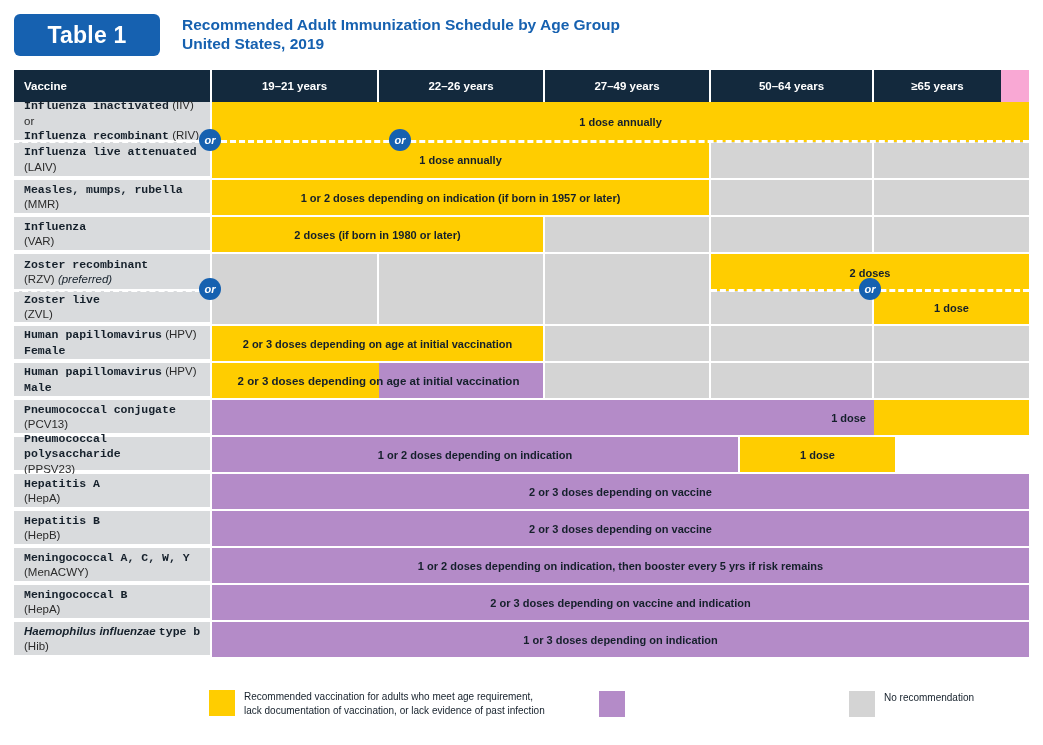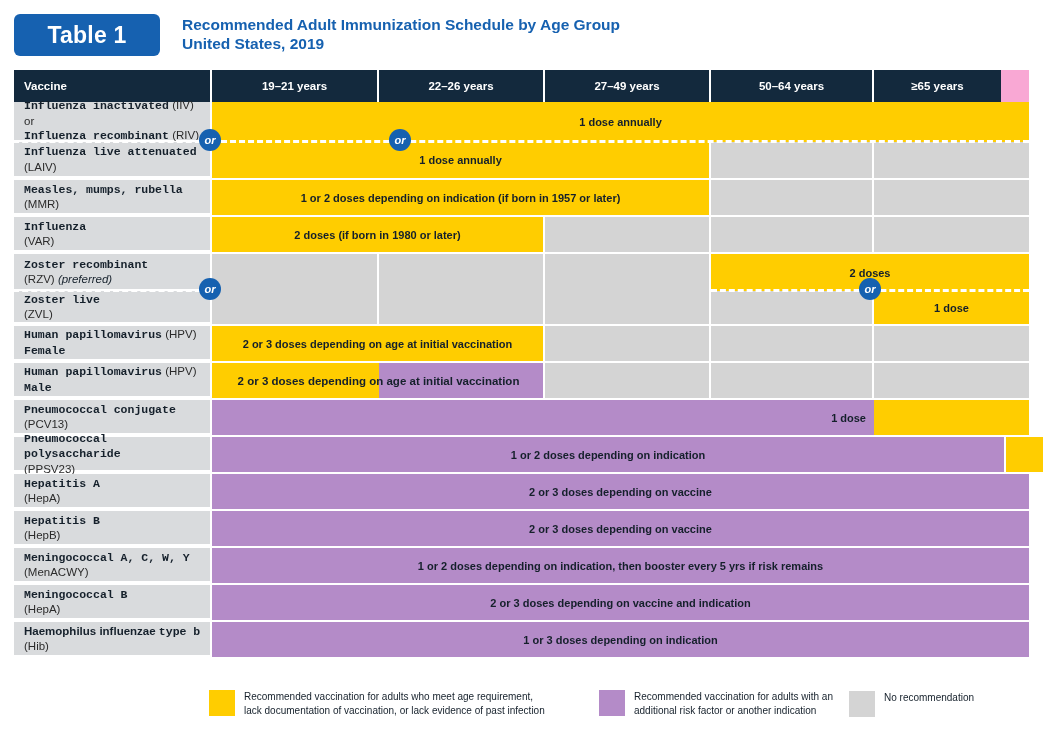--- a/index.html
+++ b/index.html
@@ -33,21 +33,21 @@
   
   .lblcell{
     width:198px;flex:0 0 198px;background:#d9dbdd;box-sizing:border-box;
     padding:5px 8px 5px 10px;border-right:2px solid #ffffff;border-bottom:2px solid #ffffff;
     font-size:11.5px;line-height:14.5px;display:flex;flex-direction:column;justify-content:center;
     position:relative;
   }
   .lblcell b{font-weight:bold;font-family:Liberation Mono, monospace;}
   .lblcell .sub{font-weight:normal;color:#2b2b2b;}
   .lblcell .ital{font-style:italic;font-weight:normal;}
-  .lblcell .italb{font-weight:bold;}
+  .lblcell .italb{font-style:italic;font-weight:bold;}
 
   
   .data{flex:1 1 auto;display:flex;position:relative;border-bottom:2px solid #ffffff;}
   .seg{box-sizing:border-box;border-right:2px solid #ffffff;display:flex;align-items:center;justify-content:center;
        font-size:11px;font-weight:bold;color:#15202b;position:relative;}
   .seg:last-child{border-right:none;}
   .y{background:#ffcd00;}
   .p{background:#b48bc8;}
   .g{background:#d4d4d4;}
   .seg.right{justify-content:flex-end;padding-right:8px;}
@@ -219,21 +219,21 @@
         <div class="seg y" style="width:155px;border-right:none"></div>
       </div>
     </div>
 
     <div class="row">
       <div class="lblcell" style="height:35px">
         <div><b>Pneumococcal polysaccharide</b></div>
         <div class="sub">(PPSV23)</div>
       </div>
       <div class="data" style="height:35px">
-        <div class="seg p" style="width:794px">1 or 2 doses depending on indication</div>
+        <div class="seg p" style="width:528px">1 or 2 doses depending on indication</div>
         <div class="seg y" style="width:155px;border-right:none">1 dose</div>
       </div>
     </div>
 
     <div class="row">
       <div class="lblcell" style="height:35px">
         <div><b>Hepatitis A</b></div>
         <div class="sub">(HepA)</div>
       </div>
       <div class="data" style="height:35px">
@@ -287,24 +287,20 @@
   <div class="legend">
     <div class="lgitem" style="width:390px">
       <div class="sw" style="background:#FFCD00"></div>
       <div class="lgtxt">
         <div>Recommended vaccination for adults who meet age requirement,</div>
         <div>lack documentation of vaccination, or lack evidence of past infection</div>
       </div>
     </div>
     <div class="lgitem" style="width:250px">
       <div class="sw" style="background:#B48BC8"></div>
-      <div class="lgtxt">
-        <div>Recommended vaccination for adults with an</div>
-        <div>additional risk factor or another indication</div>
-      </div>
     </div>
     <div class="lgitem">
       <div class="sw" style="background:#D4D4D4"></div>
       <div class="lgtxt">
         <div>No recommendation</div>
       </div>
     </div>
   </div>
 
 </div>

